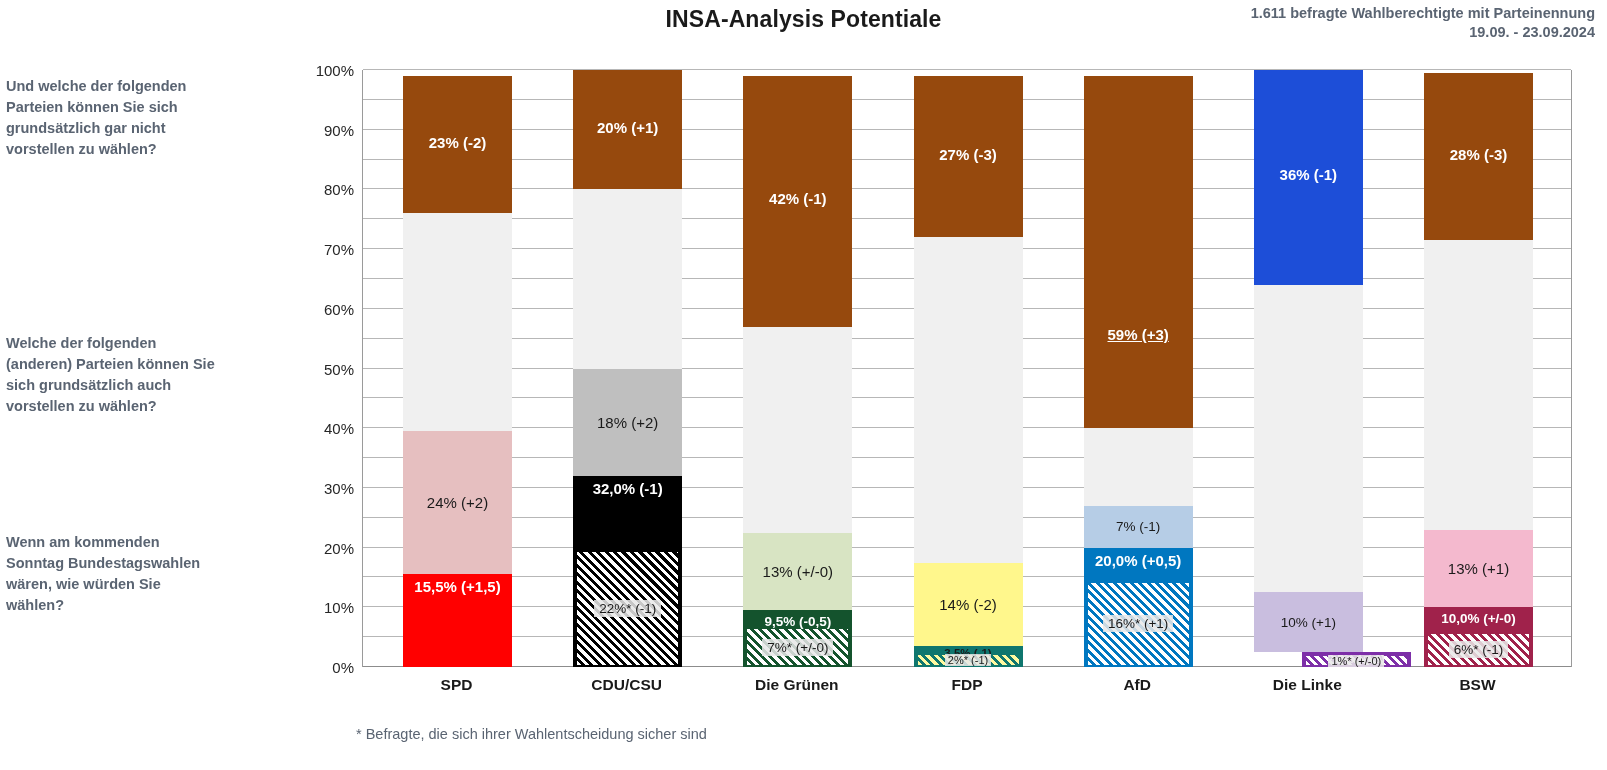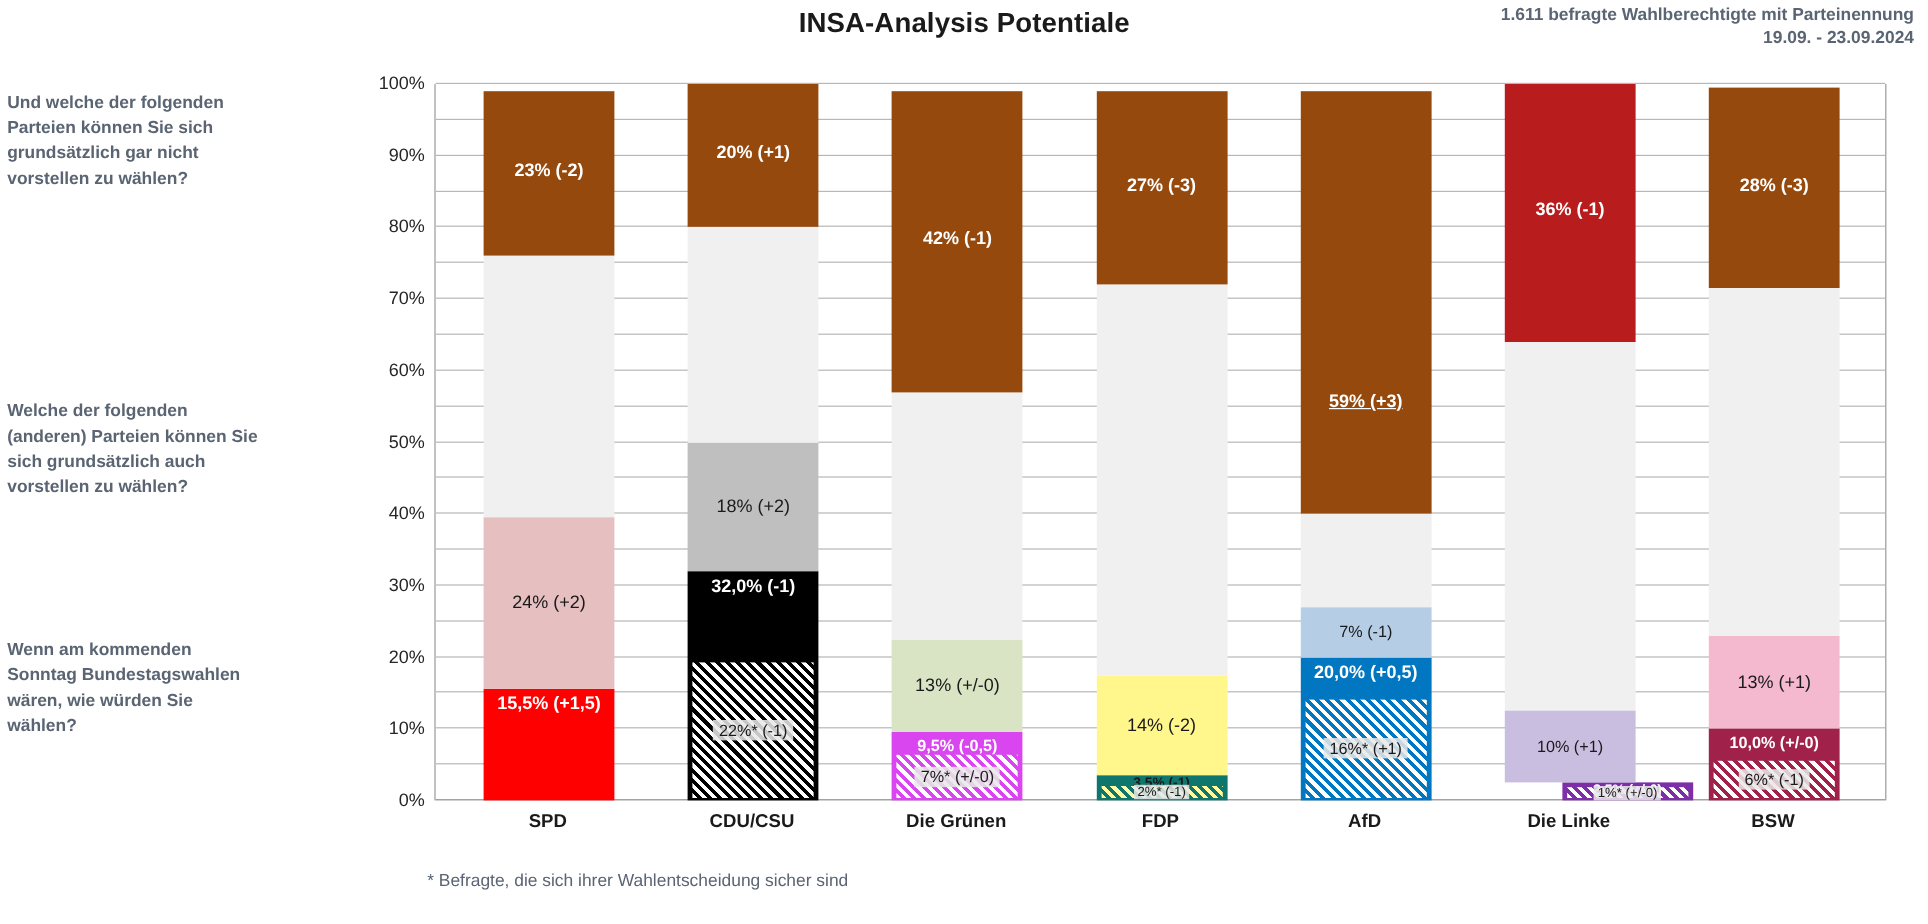--- a/index.html
+++ b/index.html
@@ -174,21 +174,21 @@
       </div>
       <div class="seg" style="bottom: 191.04px; height: 107.46px; background: rgb(191, 191, 191);">
         <span class="seg-label" style="color: rgb(26, 26, 26);">18% (+2)</span>
       </div>
       <div class="seg" style="bottom: 298.5px; height: 179.1px; background: rgb(240, 240, 240);"></div>
       <div class="seg" style="bottom: 477.6px; height: 119.4px; background: rgb(150, 73, 13);">
         <span class="seg-label bold" style="color: rgb(255, 255, 255); position: absolute; left: 0px; right: 0px; top: calc(50% - 11px);">20% (+1)</span>
       </div>
     </div>
     <div class="column" style="left: 380.333px;">
-      <div class="seg" style="bottom: 0px; height: 56.715px; background: #d946ef;">
+      <div class="seg" style="bottom: 0px; height: 56.715px; background: #14532d;">
         <span class="seg-label small bold" style="color: rgb(255, 255, 255); position: absolute; left: 0px; right: 0px; top: 4px;">9,5% (-0,5)</span>
         <div class="sure-box" style="bottom: 2px; height: 35.9394px; background-image: repeating-linear-gradient(45deg, rgb(255, 255, 255) 0px, rgb(255, 255, 255) 3px, transparent 3px, transparent 6px); background-color: transparent;">
           <span class="sure-label">7%* (+/-0)</span>
         </div>
       </div>
       <div class="seg" style="bottom: 56.715px; height: 77.61px; background: rgb(216, 228, 195);">
         <span class="seg-label" style="color: rgb(26, 26, 26);">13% (+/-0)</span>
       </div>
       <div class="seg" style="bottom: 134.325px; height: 205.965px; background: rgb(240, 240, 240);"></div>
       <div class="seg" style="bottom: 340.29px; height: 250.74px; background: rgb(150, 73, 13);">
@@ -229,21 +229,21 @@
       <div class="seg" style="bottom: 0px; height: 14.925px; background: rgb(125, 47, 168); margin-left: 48px;">
         <span class="seg-label tiny bold" style="color: rgb(255, 255, 255); position: absolute; left: 0px; right: 0px; top: 1px;">2,5% (+/-0)</span>
         <div class="sure-box" style="bottom: 2px; height: 9px; background-image: repeating-linear-gradient(45deg, rgb(255, 255, 255) 0px, rgb(255, 255, 255) 3px, transparent 3px, transparent 6px); background-color: transparent;">
           <span class="sure-label tiny">1%* (+/-0)</span>
         </div>
       </div>
       <div class="seg" style="bottom: 14.925px; height: 60px; background: rgb(201, 190, 223);">
         <span class="seg-label small" style="color: rgb(26, 26, 26);">10% (+1)</span>
       </div>
       <div class="seg" style="bottom: 74.625px; height: 307.455px; background: rgb(240, 240, 240);"></div>
-      <div class="seg" style="bottom: 382.08px; height: 214.92px; background: #b91c1c;">
+      <div class="seg" style="bottom: 382.08px; height: 214.92px; background: #1d4ed8;">
         <span class="seg-label bold" style="color: rgb(255, 255, 255); position: absolute; left: 0px; right: 0px; top: calc(50% - 11px);">36% (-1)</span>
       </div>
     </div>
     <div class="column" style="left: 1061px;">
       <div class="seg" style="bottom: 0px; height: 59.7px; background: rgb(160, 34, 75);">
         <span class="seg-label small bold" style="color: rgb(255, 255, 255); position: absolute; left: 0px; right: 0px; top: 4px;">10,0% (+/-0)</span>
         <div class="sure-box" style="bottom: 2px; height: 30.8052px; background-image: repeating-linear-gradient(45deg, rgb(255, 255, 255) 0px, rgb(255, 255, 255) 3px, transparent 3px, transparent 6px); background-color: transparent;">
           <span class="sure-label">6%* (-1)</span>
         </div>
       </div>

